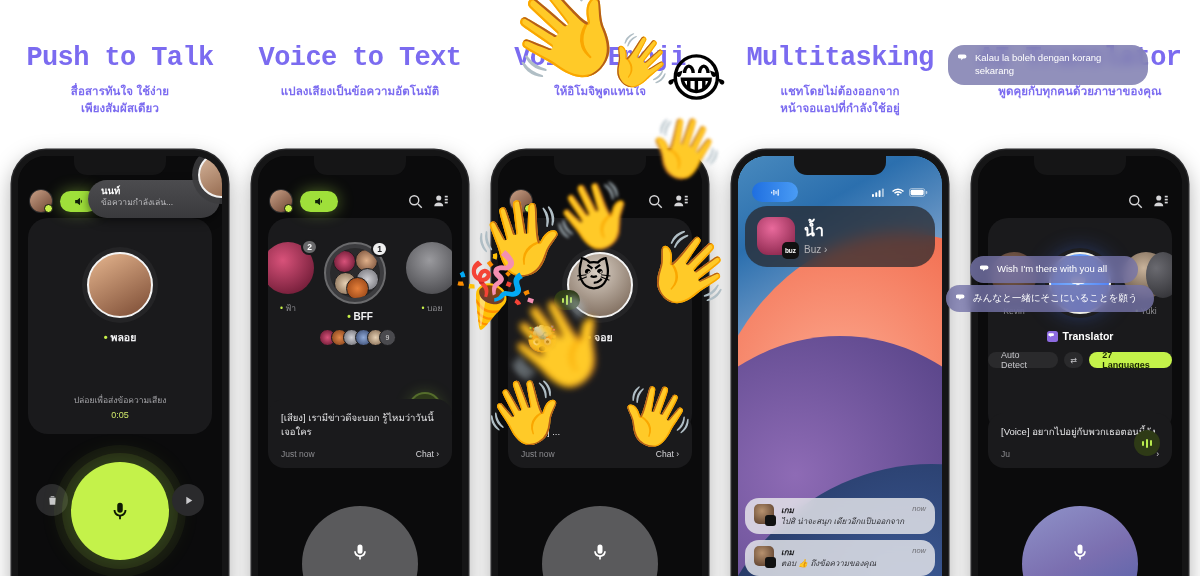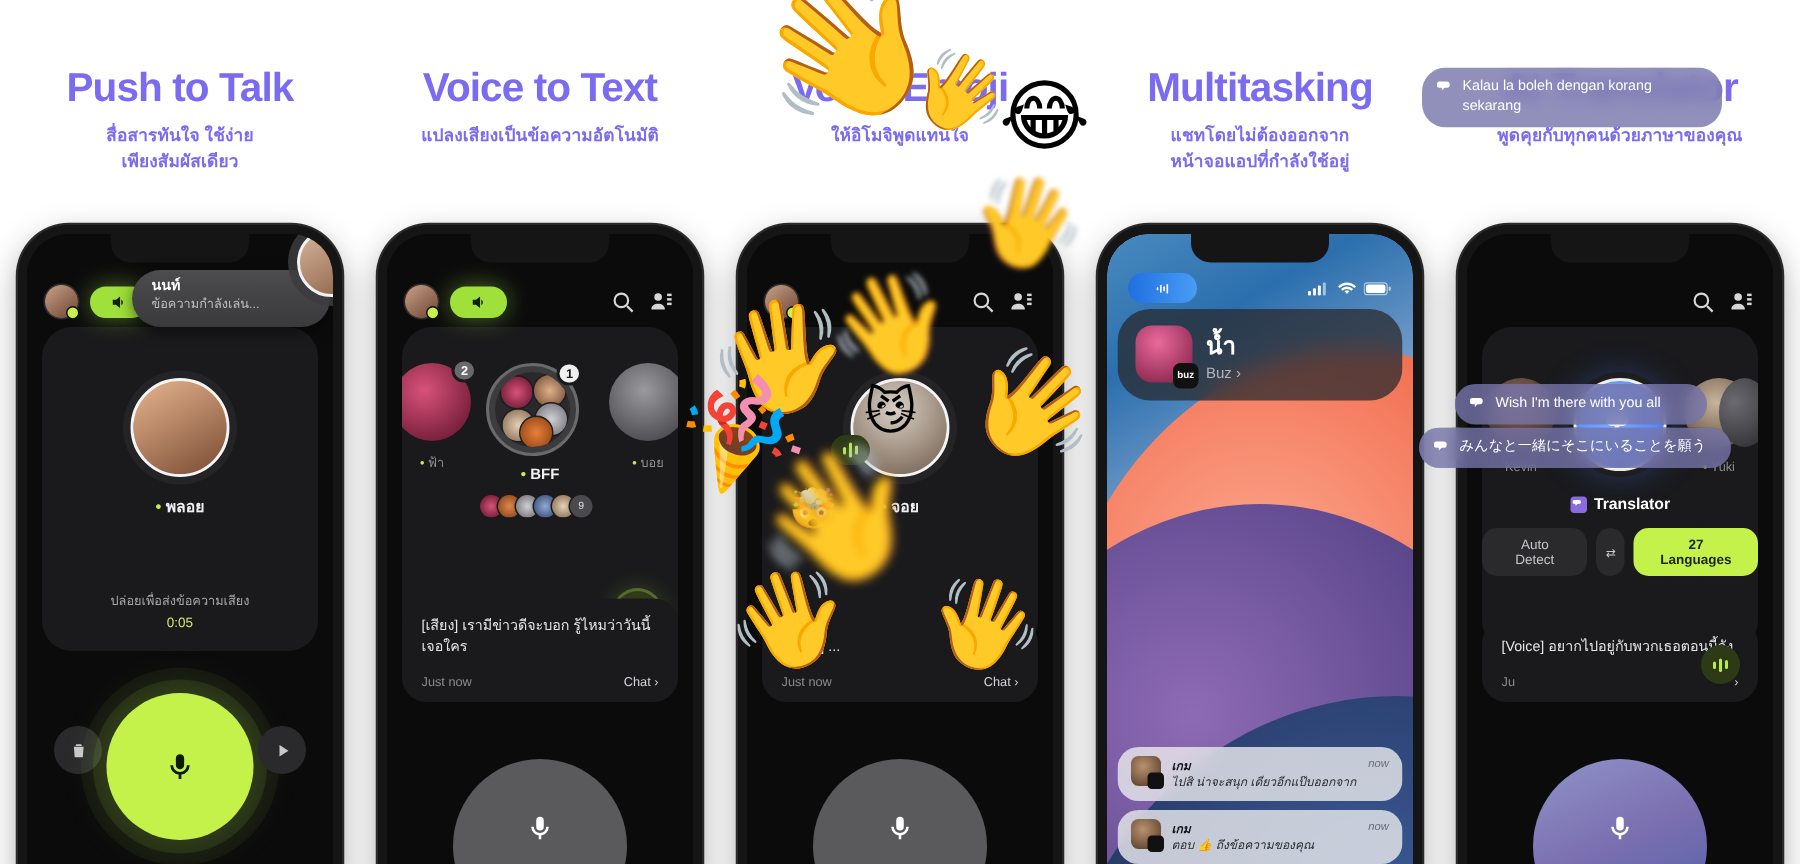--- a/index.html
+++ b/index.html
@@ -16,20 +16,21 @@
     width: 240px; height: 576px;
     display: flex; flex-direction: column; align-items: center;
     overflow: visible;
   }
 
   .feat-title {
     margin-top: 44px;
     font-size: 27px; font-weight: bold; letter-spacing: -0.6px;
     color: #7B6BF0; text-align: center; line-height: 1.05;
     white-space: nowrap;
+    font-family: Liberation Mono, monospace;
   }
   .feat-sub {
     margin-top: 11px;
     font-size: 11.5px; font-weight: bold; color: #7B6BF0;
     text-align: center; line-height: 1.45; letter-spacing: 0.1px;
   }
 
   
   .phone {
     position: absolute; left: 12px; top: 150px;
@@ -280,21 +281,21 @@
     width: 62px; height: 62px; border: 2.5px solid #f0efe6;
     background: radial-gradient(circle at 40% 35%, #7fb6ff, #3f6cf0);
     box-shadow: 0 0 0 4px #1e1e20, 0 0 24px rgba(70,120,255,.45);
     display: flex; align-items: center; justify-content: center;
   }
   .tr-p .lbl { margin-top: 8px; font-size: 8.5px; color: #8e8e92; }
   .tr-p .lbl .d { color: #c8f14a; }
   .tr-title { position: absolute; left: 0; right: 0; top: 112px; text-align: center; font-size: 10.5px; color: #fff; font-weight: bold; display: flex; align-items: center; justify-content: center; gap: 5px; }
   .tr-title .gico { width: 11px; height: 11px; border-radius: 2.5px; background: #8c6ae0; display:inline-flex; align-items:center; justify-content:center; }
   .tr-chips { position: absolute; left: 0; right: 0; top: 134px; display: flex; align-items: center; justify-content: center; gap: 6px; }
-  .chip { height: 32px; border-radius: 10px; background: #2a2a2c; color: #c6c6ca; font-size: 9px; display: flex; align-items: center; padding: 0 13px; text-align: center; }
+  .chip { height: 16px; border-radius: 10px; background: #2a2a2c; color: #c6c6ca; font-size: 9px; display: flex; align-items: center; padding: 0 13px; }
   .chip.green { background: #c4f24a; color: #1b2606; font-weight: bold; }
   .chip.tiny { width: 20px; padding: 0; justify-content: center; font-size: 8px; }
 
   .av-k { background: radial-gradient(circle at 45% 35%, #8a6a58, #33211a); }
   .av-y { background: radial-gradient(circle at 45% 35%, #c9b39b, #4a3a2c); }
   .av-edge { position: absolute; right: -8px; top: 34px; width: 34px; height: 46px; border-radius: 50%; background: radial-gradient(circle at 30% 35%,#6a6a70,#2a2a2e); }
 
   .wave-green {
     position: absolute; right: 12px; bottom: 12px; width: 26px; height: 26px; border-radius: 50%;
     background: #2e3a16; display: flex; align-items: center; justify-content: center;

